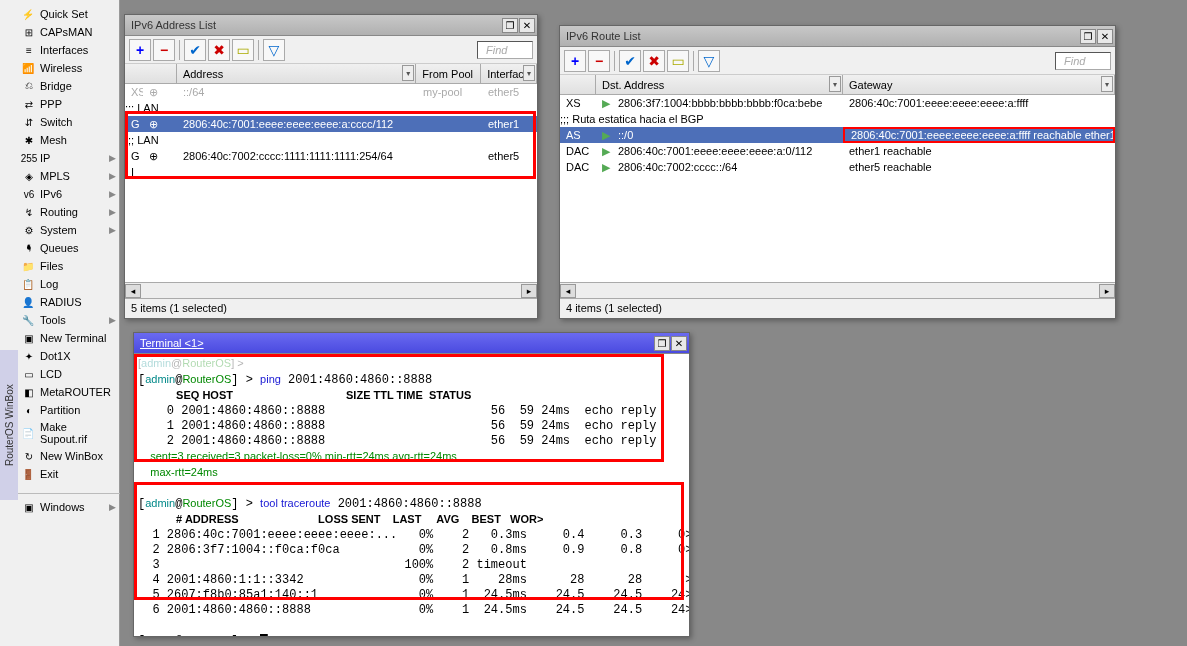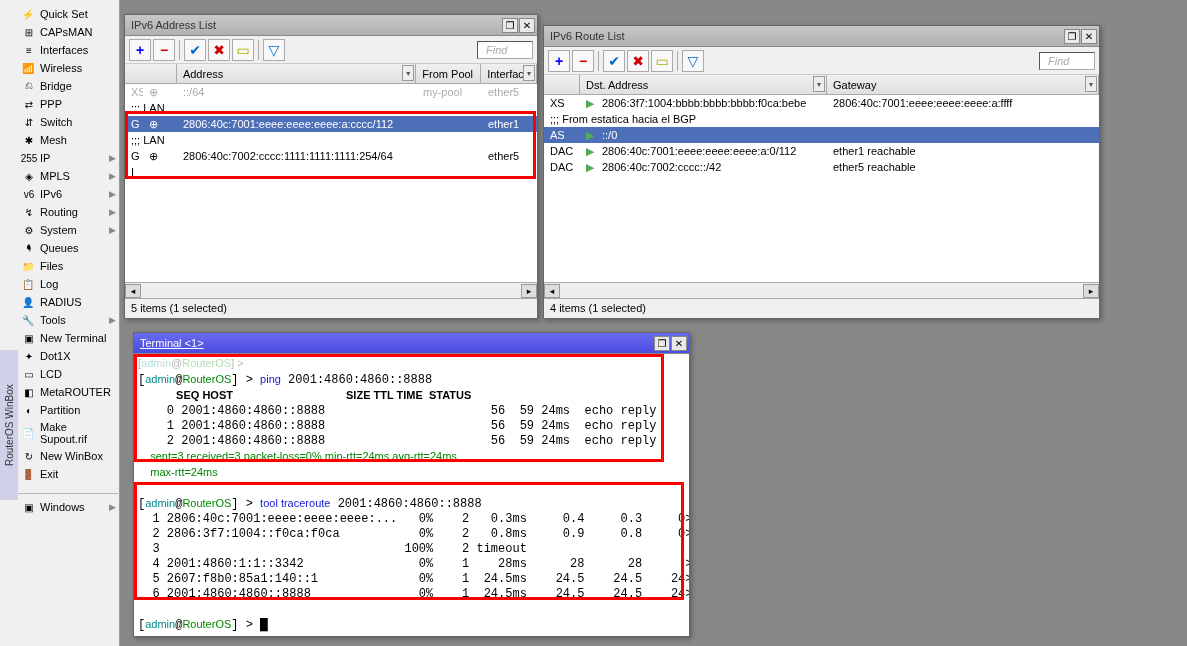--- a/index.html
+++ b/index.html
@@ -28,21 +28,21 @@
 .tbtn { width: 22px; height: 22px; border:1px solid #aaa; background:#f8f8f8; display:flex; align-items:center; justify-content:center; cursor:pointer; font-size:14px; }
 .tsep { width: 1px; height: 20px; background: #aaa; margin: 0 2px; }
 .find { margin-left: auto; width: 56px; height: 18px; border:1px inset #aaa; color:#aaa; font-style:italic; padding:0 8px; display:flex; align-items:center; background:#fff;}
 
 
 .grid-head { height: 20px; background: linear-gradient(#f0f0f0,#e0e0e0); display:flex; border-bottom:1px solid #aaa; }
 .gh { border-right:1px solid #aaa; padding: 2px 6px; display:flex; align-items:center; position:relative; }
 .gh .dd { position:absolute; right:1px; top:1px; font-size:8px; color:#555; border:1px solid #999; width:12px; height:16px; display:flex; align-items:center; justify-content:center; background:#eee; }
 .grid-body { flex:1; background:#fff; overflow:hidden; position:relative; }
 .row { display:flex; height:16px; align-items:center; }
-.row.comment { color:#000; padding-left:6px; }
+.row.comment { color:#000; padding-left:0; }
 .row.selected { background:#4d6fb8; color:#fff; }
 .row.dim { color:#aaa; }
 .cell { padding: 0 6px; white-space:nowrap; overflow:hidden; }
 .scrollbar-h { height:16px; background:#eee; border-top:1px solid #aaa; display:flex; align-items:center;}
 .sb-btn { width:16px; height:14px; background:#ddd; border:1px solid #999; display:flex; align-items:center; justify-content:center; font-size:9px; cursor:pointer;}
 .sb-track { flex:1; }
 .status { height:20px; padding:3px 6px; border-top:1px solid #aaa; background:#f0f0f0; }
 
 .redbox { border:3px solid red; position:absolute; pointer-events:none; }
 
@@ -248,21 +248,21 @@
     </div>
   <div class="scrollbar-h">
     <div class="sb-btn">◂</div>
     <div class="sb-track"></div>
     <div class="sb-btn">▸</div>
   </div>
   <div class="status">5 items (1 selected)</div>
   <div class="redbox" style="left:0px; top:96px; width:411px; height:68px;"></div>
 </div>
 
-<div class="win" style="left:543px; top:25px; width:557px; height:294px;">
+<div class="win" style="left:559px; top:25px; width:557px; height:294px;">
   <div class="titlebar">
     <span class="title">IPv6 Route List</span>
     <div class="winbtn">❐</div>
     <div class="winbtn">✕</div>
   </div>
   <div class="toolbar">
     <div class="tbtn" style="color:#00f;font-weight:bold;">+</div>
     <div class="tbtn" style="color:#c00;font-weight:bold;">−</div>
     <div class="tsep"></div>
     <div class="tbtn" style="color:#06c;">✔</div>
@@ -283,36 +283,37 @@
         <span class="dd">▾</span>
       </div>
   </div>
   <div class="grid-body" id="route-body">
       <div class="row">
         <div class="cell" style="width:36px">XS</div>
         <div class="cell" style="width:16px;color:#5a5;">▶</div>
         <div class="cell" style="width:231px">2806:3f7:1004:bbbb:bbbb:bbbb:f0ca:bebe</div>
         <div class="cell " style="flex:1">2806:40c:7001:eeee:eeee:eeee:a:ffff</div>
       </div>
-      <div class="row comment">;;; From estatica hacia el BGP</div>
+      <div class="row comment">;;; Ruta estatica hacia el BGP</div>
       <div class="row selected">
         <div class="cell" style="width:36px">AS</div>
         <div class="cell" style="width:16px;color:#5a5;">▶</div>
         <div class="cell" style="width:231px">::/0</div>
+        <div class="cell hl-red-cell" style="flex:1">2806:40c:7001:eeee:eeee:eeee:a:ffff reachable ether1</div>
       </div>
       <div class="row">
         <div class="cell" style="width:36px">DAC</div>
         <div class="cell" style="width:16px;color:#5a5;">▶</div>
         <div class="cell" style="width:231px">2806:40c:7001:eeee:eeee:eeee:a:0/112</div>
         <div class="cell " style="flex:1">ether1 reachable</div>
       </div>
       <div class="row">
         <div class="cell" style="width:36px">DAC</div>
         <div class="cell" style="width:16px;color:#5a5;">▶</div>
-        <div class="cell" style="width:231px">2806:40c:7002:cccc::/42</div>
+        <div class="cell" style="width:231px">2806:40c:7002:cccc::/64</div>
         <div class="cell " style="flex:1">ether5 reachable</div>
       </div>
     </div>
   <div class="scrollbar-h">
     <div class="sb-btn">◂</div>
     <div class="sb-track"></div>
     <div class="sb-btn">▸</div>
   </div>
   <div class="status">4 items (1 selected)</div>
 </div>
@@ -326,20 +327,21 @@
   <div class="terminal" id="term"><span style="opacity:0.3">[<span class="t-cyan">admin</span>@<span class="t-green">RouterOS</span>] &gt; </span>
 [<span class="t-cyan">admin</span>@<span class="t-green">RouterOS</span>] &gt; <span class="t-blue">ping</span> 2001:4860:4860::8888
 <span class="t-bold">  SEQ HOST                                     SIZE TTL TIME  STATUS</span>
     0 2001:4860:4860::8888                       56  59 24ms  echo reply
     1 2001:4860:4860::8888                       56  59 24ms  echo reply
     2 2001:4860:4860::8888                       56  59 24ms  echo reply
 <span class="t-green">    sent=3 received=3 packet-loss=0% min-rtt=24ms avg-rtt=24ms</span>
 <span class="t-green">    max-rtt=24ms</span>
 
 [<span class="t-cyan">admin</span>@<span class="t-green">RouterOS</span>] &gt; <span class="t-blue">tool traceroute</span> 2001:4860:4860::8888
+<span class="t-bold">  # ADDRESS                          LOSS SENT    LAST     AVG    BEST   WOR&gt;</span>
   1 2806:40c:7001:eeee:eeee:eeee:...   0%    2   0.3ms     0.4     0.3     0&gt;
   2 2806:3f7:1004::f0ca:f0ca           0%    2   0.8ms     0.9     0.8     0&gt;
   3                                  100%    2 timeout
   4 2001:4860:1:1::3342                0%    1    28ms      28      28      &gt;
   5 2607:f8b0:85a1:140::1              0%    1  24.5ms    24.5    24.5    24&gt;
   6 2001:4860:4860::8888               0%    1  24.5ms    24.5    24.5    24&gt;
 
 [<span class="t-cyan">admin</span>@<span class="t-green">RouterOS</span>] &gt; <span>█</span><div class="redbox" style="left: 0px; top: 0px; width: 530px; height: 108px;"></div><div class="redbox" style="left: 0px; top: 128px; width: 550px; height: 118px;"></div></div>
 </div>
 

